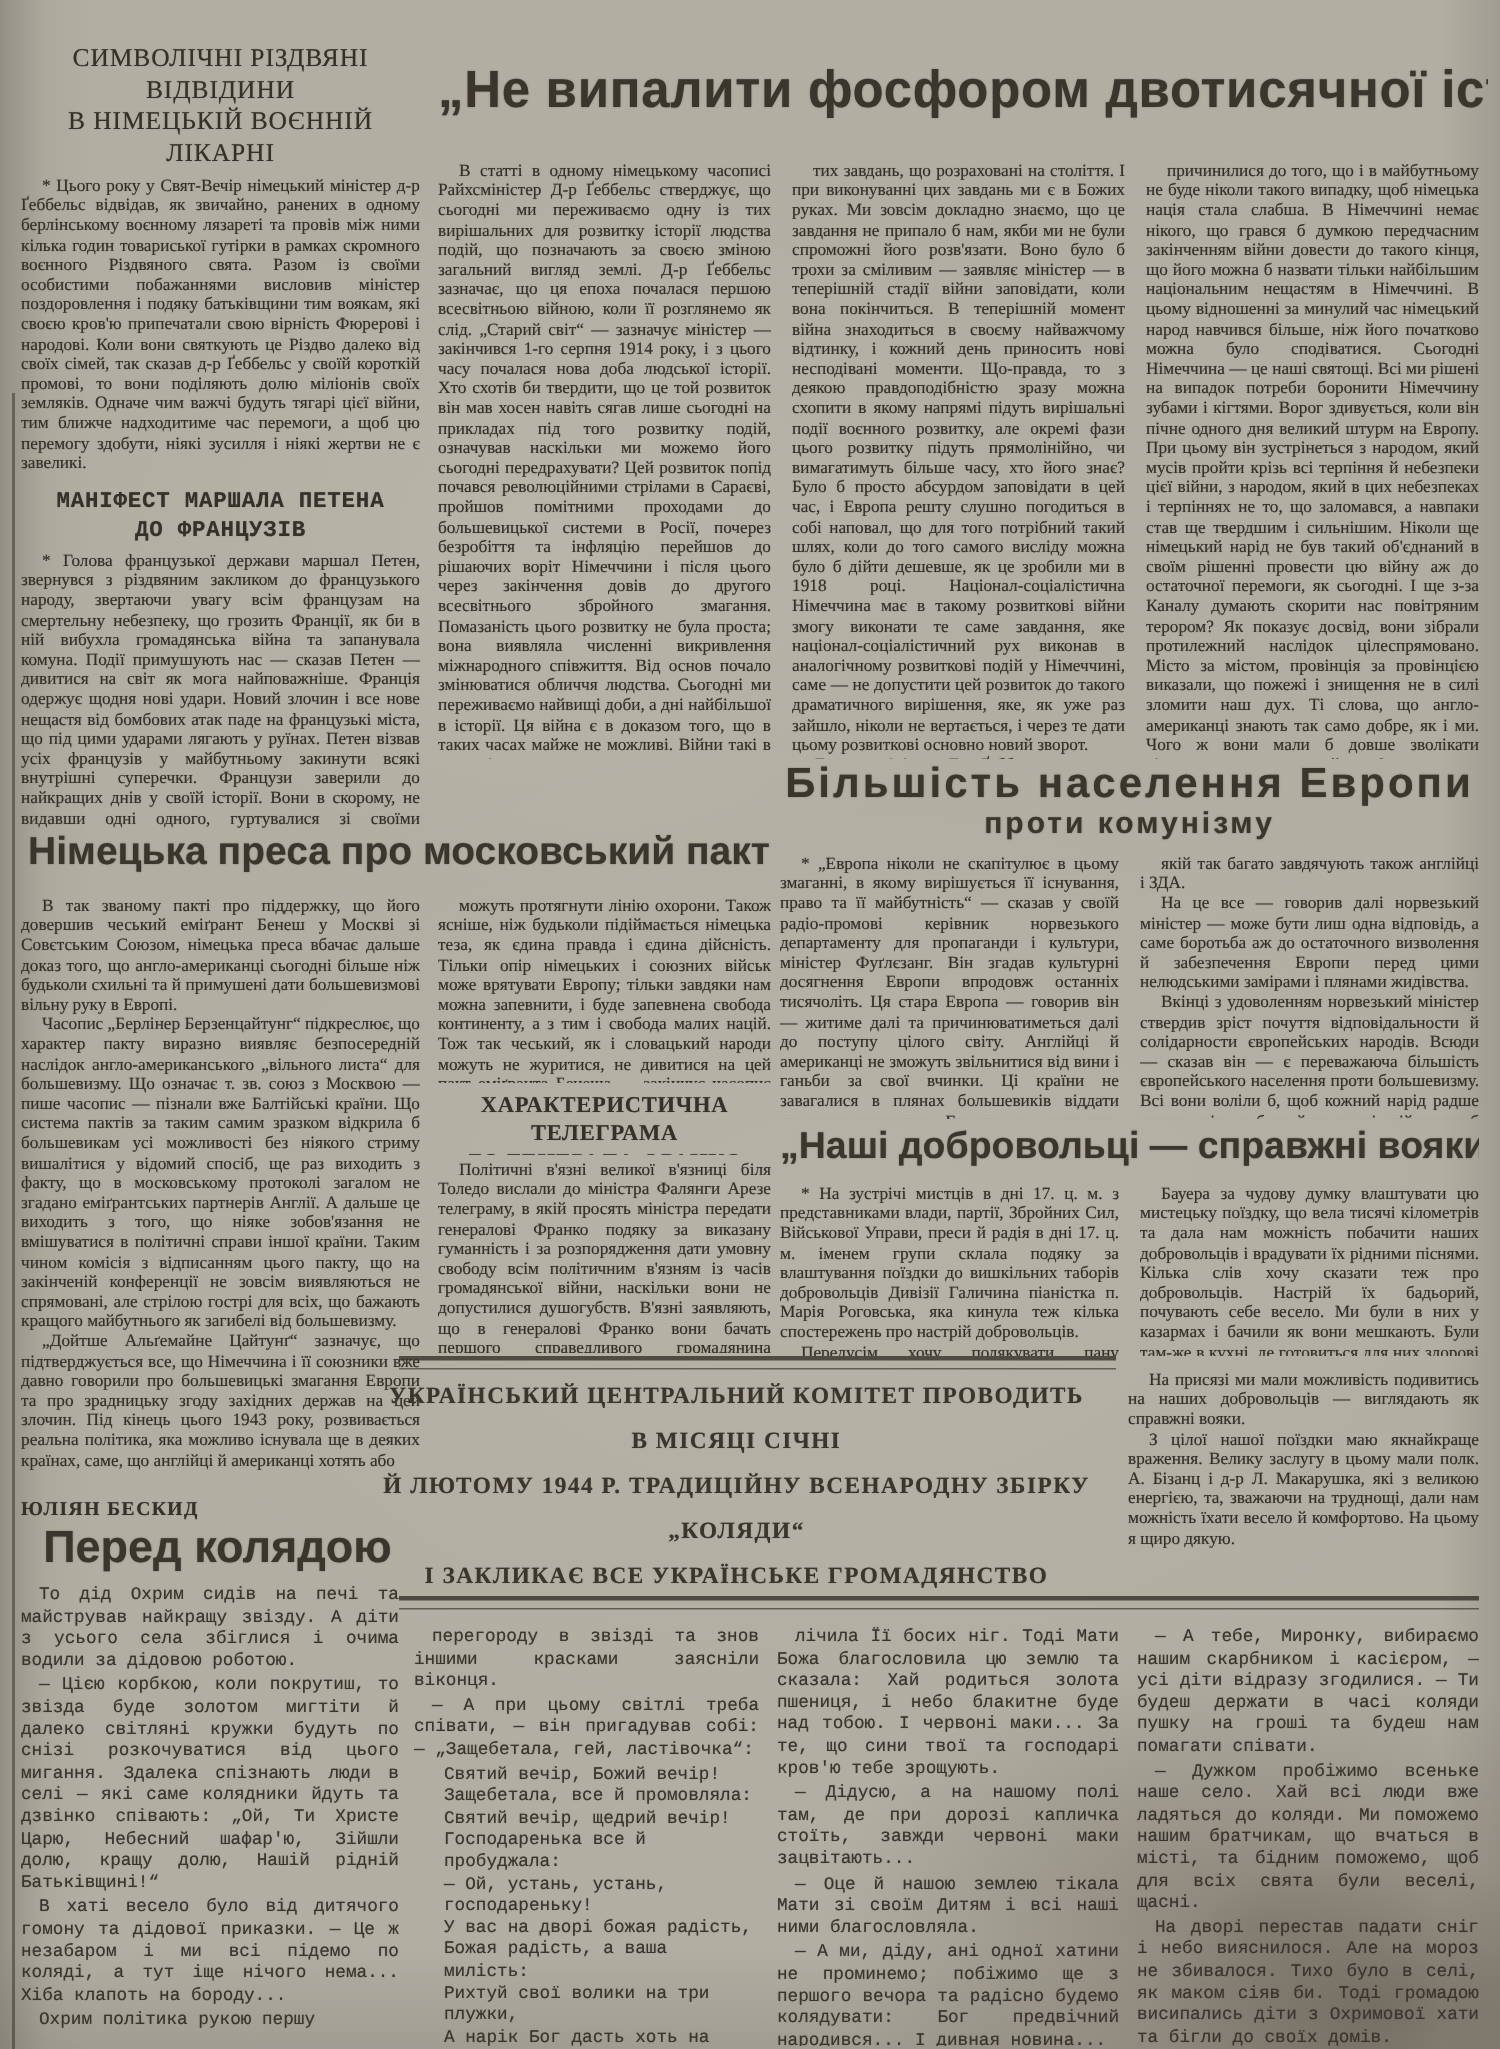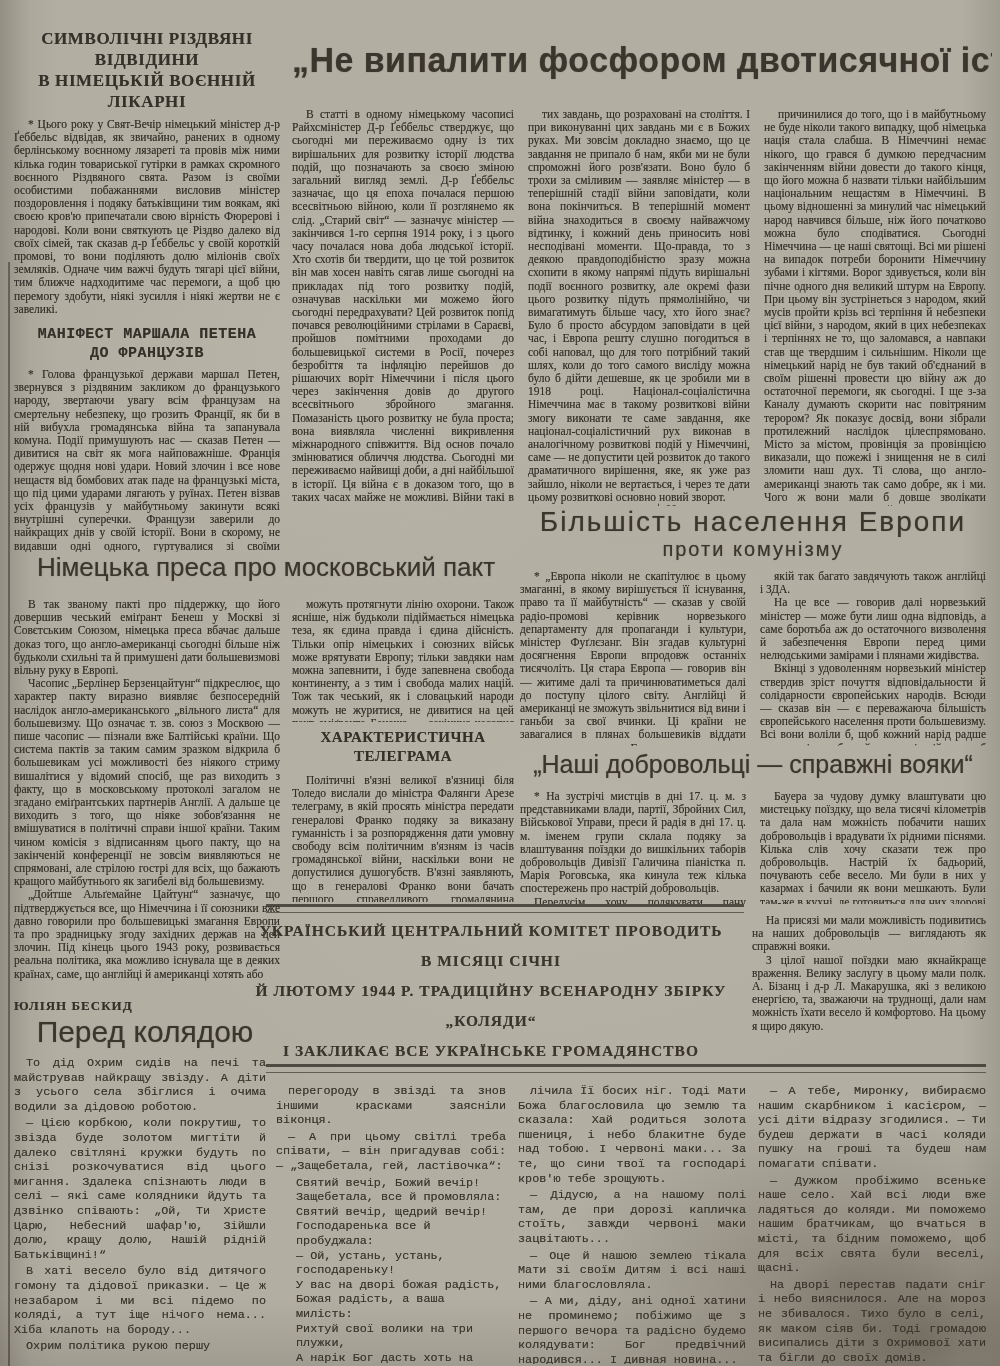--- a/index.html
+++ b/index.html
@@ -23,23 +23,23 @@
   
   .bt{font-size:11.5px;line-height:13.2px;text-align:justify;}
   .bt p{margin:0;text-indent:14px;}
   
   .st{font-family:Liberation Mono, monospace;font-size:11.8px;line-height:14.6px;text-align:justify;color:#3a362e;}
   .st p{margin:0 0 2px 0;text-indent:12px;}
   
   .h-big{font-family:"Liberation Sans", sans-serif;font-weight:700;font-size:35px;letter-spacing:0.5px;
          white-space:nowrap;transform:scaleX(0.97);transform-origin:left;color:#3b362d;
          text-shadow:0 0 1px rgba(59,54,45,0.6);}
-  .h-serif-caps{font-weight:700;font-size:17px;line-height:21px;text-align:center;letter-spacing:0.6px;}
+  .h-serif-caps{font-weight:400;font-size:17px;line-height:21px;text-align:center;letter-spacing:0.6px;}
   .h-sub{font-weight:700;font-size:15px;line-height:19px;text-align:center;letter-spacing:0.5px;}
-  .h-sans{font-family:"Liberation Sans", sans-serif;font-weight:400;color:#3b362d;
+  .h-sans{font-family:"Liberation Sans", sans-serif;font-weight:700;color:#3b362d;
           text-shadow:0 0 1px rgba(59,54,45,0.55);text-align:center;}
   .rule{position:absolute;height:5px;border-top:3px solid rgba(55,50,42,0.8);border-bottom:1.5px solid rgba(55,50,42,0.65);}
   .uck{font-weight:700;font-size:15.5px;line-height:30px;text-align:center;letter-spacing:1px;color:#3b362d;}
   .verse p{text-indent:0 !important;margin:0 !important;text-align:left;}
   .byline{font-weight:700;font-size:13px;letter-spacing:1px;}
   .cols{display:flex;gap:14px;}
   .cols > div{flex:1;overflow:hidden;}
 </style>
 </head>
 <body>

